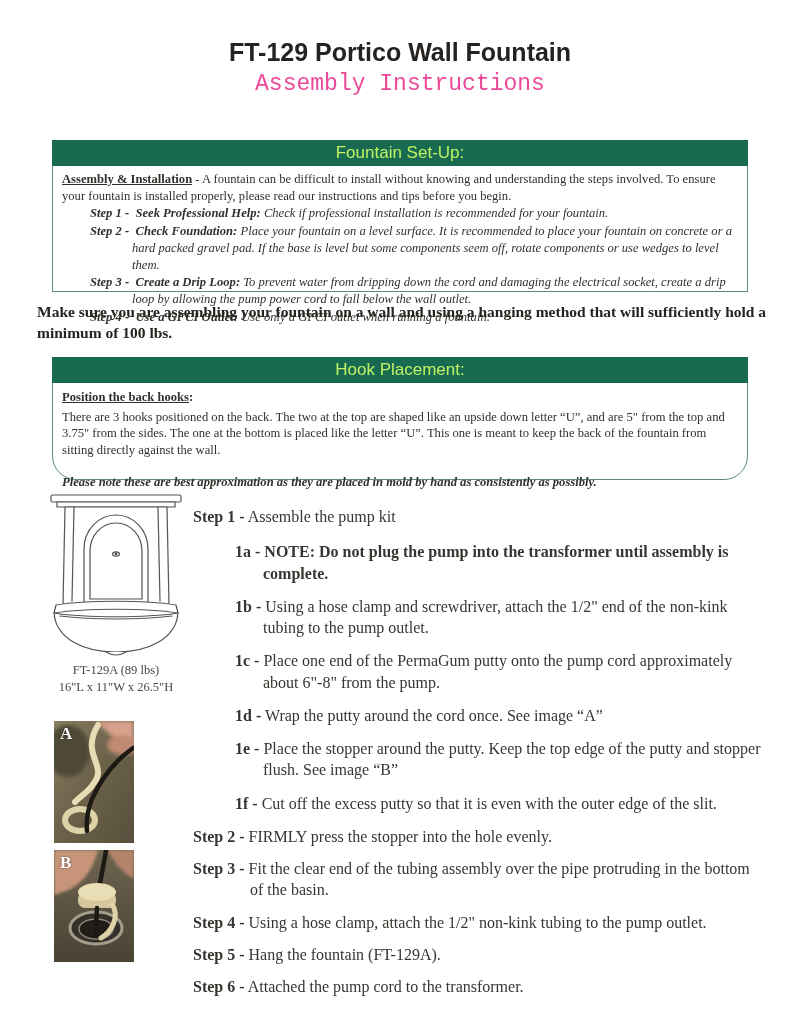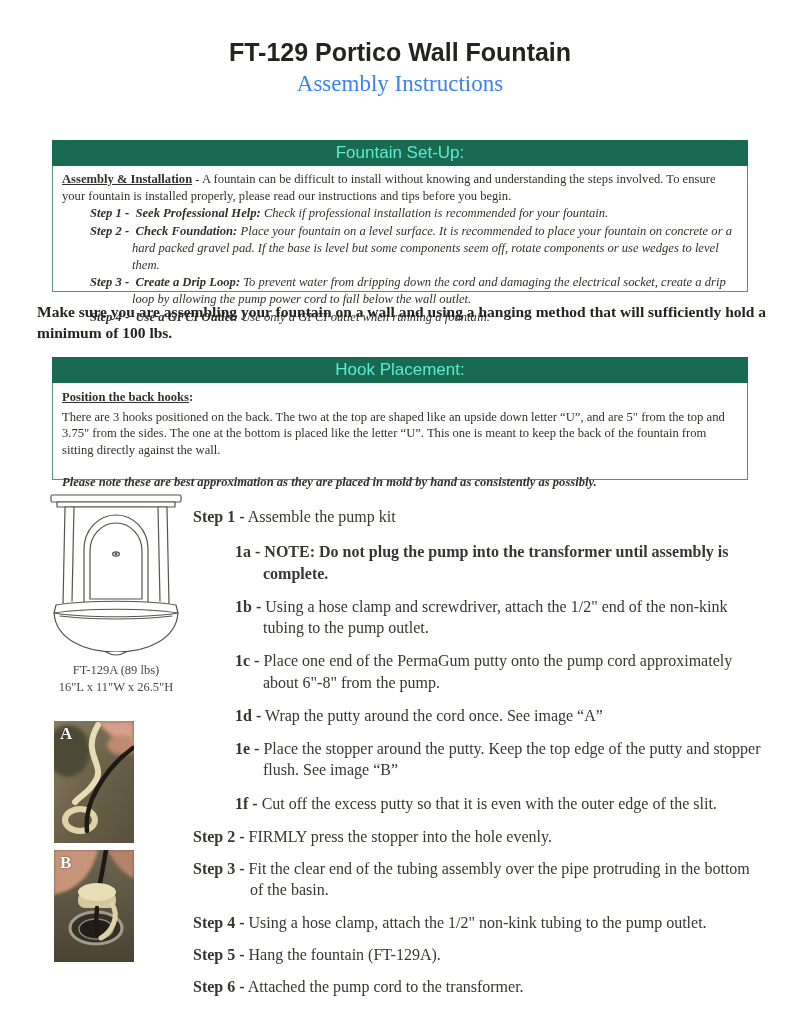--- a/index.html
+++ b/index.html
@@ -4,26 +4,26 @@
 <style>
   :root { --green:#186a50; --border:#5d8d7a; --ink:#2f2c29; }
   * { margin:0; padding:0; box-sizing:border-box; }
   html,body { background:#fff; }
   .page { position:relative; width:800px; height:997px; background:#fff; overflow:hidden;
           font-family:"Liberation Serif", serif; color:var(--ink); }
 
   .doc-title { position:absolute; top:38px; left:0; width:800px; text-align:center;
                font-family:"Liberation Sans", sans-serif; font-weight:bold; font-size:25px; color:#262220; }
   .doc-subtitle { position:absolute; top:71px; left:0; width:800px; text-align:center;
-                  font-family:Liberation Serif, serif; font-size:23px; color:#3b82f6; }
+                  font-family:Liberation Mono, monospace; font-size:23px; color:#ec4899; }
 
   .box { position:absolute; left:52px; width:696px; border:1px solid var(--border); background:#fff; }
   .box-setup { top:140px; height:152px; }
-  .box-hook  { top:357px; height:123px; }
-  .box-header { background:var(--green); color:#5eead4; font-family:"Liberation Sans", sans-serif;
+  .box-hook  { top:357px; height:123px;border-radius:24px; }
+  .box-header { background:var(--green); color:#bef264; font-family:"Liberation Sans", sans-serif;
                 font-size:17px; text-align:center; height:26px; line-height:26px;
                 margin:-1px -1px 0 -1px; }
   .box-body { padding:5px 9px 4px 9px; font-size:12.6px; line-height:1.33; color:#33302c; }
   .lead { font-weight:bold; text-decoration:underline; }
   .setup-step { margin:1px 0 0 0; padding-left:70px; text-indent:-42px;font-style:italic; }
   .b { font-weight:bold; }
 
   .wall-note { position:absolute; left:37px; top:301px; width:734px;
                font-weight:bold; font-size:15.5px; line-height:1.38; color:#27241f; }
 

